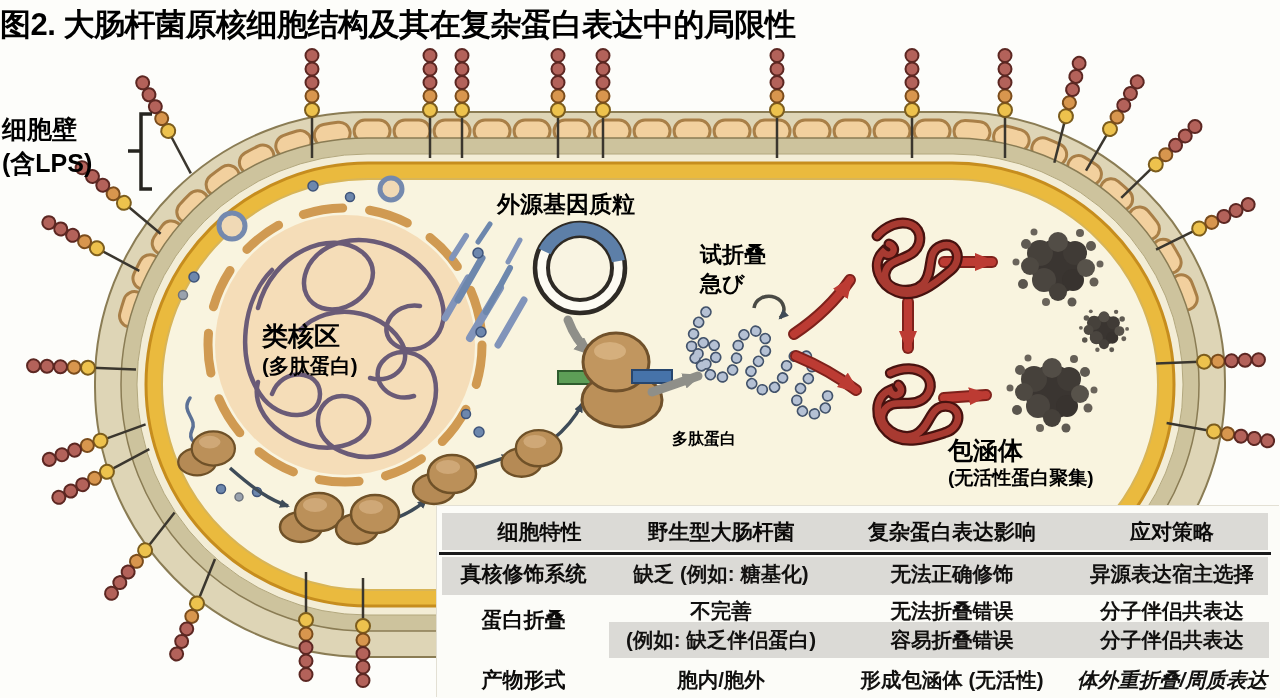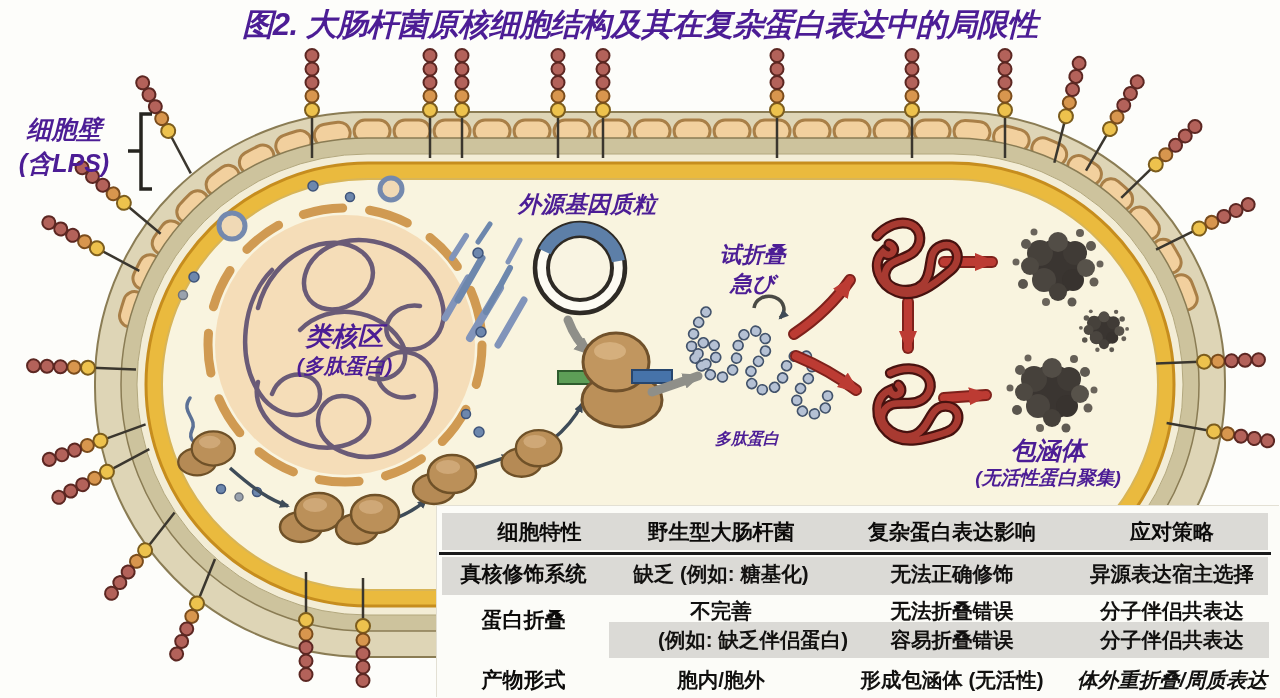--- a/index.html
+++ b/index.html
@@ -1,19 +1,19 @@
 <!DOCTYPE html>
 <html><head>
 <meta charset="utf-8">
 <style>
   html,body{margin:0;padding:0;}
   body{width:1280px;height:698px;background:#fdfdfa;font-family:"Liberation Sans",sans-serif;overflow:hidden;}
   .stage{position:relative;width:1280px;height:698px;}
   .stage svg{position:absolute;left:0;top:0;}
-  .lbl{position:absolute;color:#4c1d95;font-weight:700;text-align:center;line-height:1.25;white-space:nowrap;font-style:italic;}
+  .lbl{position:absolute;color:#000000;font-weight:700;line-height:1.25;white-space:nowrap;}
   .title{left:0;right:0;top:6px;font-size:31px;letter-spacing:-0.5px;}
   .panel{position:absolute;left:437px;top:506px;width:843px;height:192px;background:#fcfcf8;box-shadow:-1px -1px 0 #e3e0d4;}
   .band{position:absolute;background:#dbdad6;}
   .hline{position:absolute;background:#191919;}
   .tc{position:absolute;text-align:center;font-weight:600;font-size:20.5px;color:#121110;white-space:nowrap;}
   .tc.b{font-weight:800;font-size:21px;color:#0c0b0a;}
 </style>
 </head>
 <body>
 
@@ -247,21 +247,21 @@
     <span class="tc b" style="left:0;top:54px;width:173px;">真核修饰系统</span>
     <span class="tc" style="left:173px;top:54px;width:222px;">缺乏 (例如: 糖基化)</span>
     <span class="tc" style="left:395px;top:54px;width:240px;">无法正确修饰</span>
     <span class="tc" style="left:635px;top:54px;width:200px;">异源表达宿主选择</span>
 
     <span class="tc b" style="left:0;top:100px;width:173px;">蛋白折叠</span>
     <span class="tc" style="left:173px;top:91px;width:222px;">不完善</span>
     <span class="tc" style="left:395px;top:91px;width:240px;">无法折叠错误</span>
     <span class="tc" style="left:635px;top:91px;width:200px;">分子伴侣共表达</span>
 
-    <span class="tc" style="left:173px;top:120px;width:222px;padding-left:32px;">(例如: 缺乏伴侣蛋白)</span>
+    <span class="tc" style="left:173px;top:120px;width:222px;">(例如: 缺乏伴侣蛋白)</span>
     <span class="tc" style="left:395px;top:120px;width:240px;">容易折叠错误</span>
     <span class="tc" style="left:635px;top:120px;width:200px;">分子伴侣共表达</span>
 
     <span class="tc b" style="left:0;top:160px;width:173px;">产物形式</span>
     <span class="tc" style="left:173px;top:160px;width:222px;">胞内/胞外</span>
     <span class="tc" style="left:395px;top:160px;width:240px;">形成包涵体 (无活性)</span>
     <span class="tc" style="left:635px;top:160px;width:200px;font-style:italic;">体外重折叠/周质表达</span>
   </div>
 
 </div>

